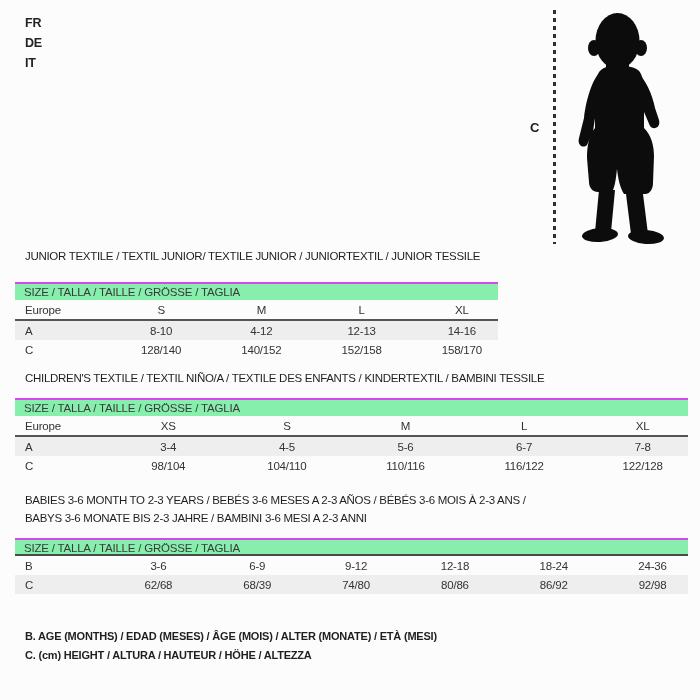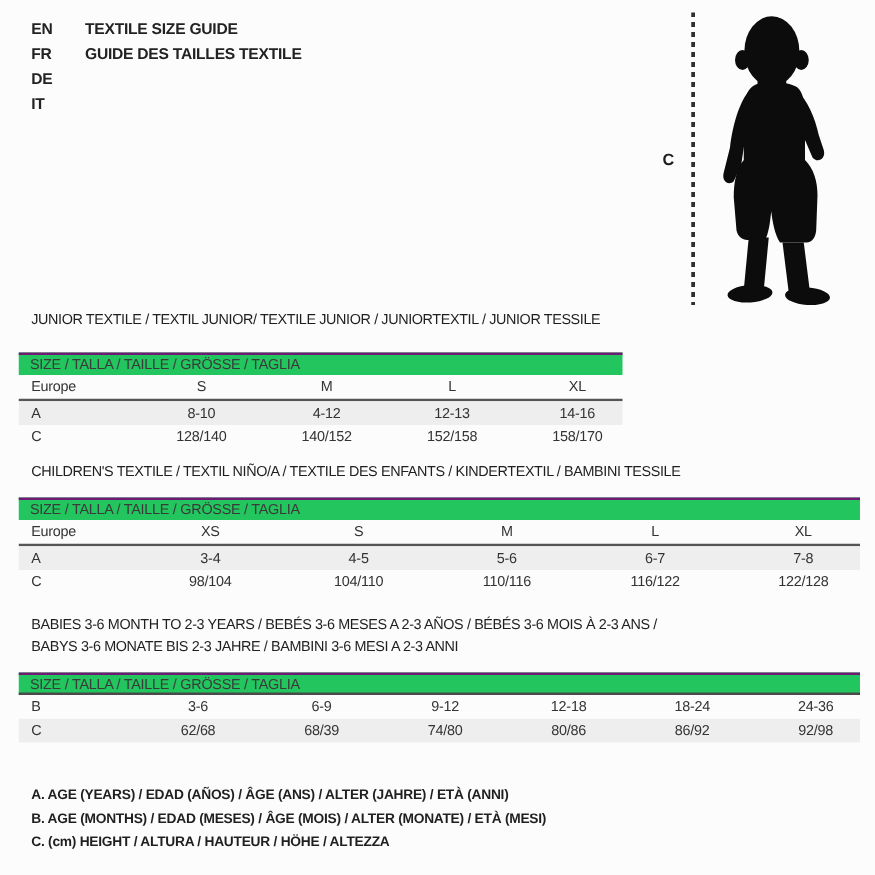--- a/index.html
+++ b/index.html
@@ -26,21 +26,21 @@
   .silhouette { position:absolute; left:560px; top:6px; }
 
   
   .section-title { position:absolute; left:25px; font-weight:normal; font-size:11.5px;
     color:#1f1f1f; letter-spacing:-0.3px; white-space:nowrap; }
 
   
   .size-table { position:absolute; left:15px; }
   .t-narrow { width:483px; }
   .t-wide   { width:673px; }
-  .bar { background:#22c55e; border-top:2px solid #701a75; height:18px;
+  .bar { background:#86efac; border-top:2px solid #d946ef; height:18px;
          line-height:17px; padding-left:9px; font-size:11.5px;
          letter-spacing:-0.2px; color:#3a3a3a; }
   .bar.under { border-bottom:2px solid #4a4a4a; }
   .row { display:flex; height:19px; align-items:center; font-size:11.5px;
          letter-spacing:-0.2px; color:#333;gap:28px; }
   .row.dark-under { border-bottom:2px solid #555; height:21px; }
   .row.stripe { background:#eeeeee; }
   .lbl { width:82px; padding-left:10px; }
   .t-wide .lbl { width:80px; }
   .val { flex:1; text-align:center; }
@@ -50,26 +50,21 @@
   .note  { height:19px; font-weight:bold; font-size:11px;
            letter-spacing:-0.2px; color:#1f1f1f; white-space:nowrap; }
 </style>
 </head>
 <body>
 
 <div class="page">
 
   <div class="lang-list">
     <div class="lang-row">
-      <span class="lang-code">EN</span>
-      <span class="lang-title">TEXTILE SIZE GUIDE</span>
-    </div>
-    <div class="lang-row">
       <span class="lang-code">FR</span>
-      <span class="lang-title">GUIDE DES TAILLES TEXTILE</span>
     </div>
     <div class="lang-row">
       <span class="lang-code">DE</span>
     </div>
     <div class="lang-row">
       <span class="lang-code">IT</span>
     </div>
   </div>
 
   <div class="measure-line"></div>
@@ -184,18 +179,17 @@
       <span class="val">62/68</span>
       <span class="val">68/39</span>
       <span class="val">74/80</span>
       <span class="val">80/86</span>
       <span class="val">86/92</span>
       <span class="val">92/98</span>
     </div>
   </div>
 
   <div class="notes">
-    <div class="note">A. AGE (YEARS) / EDAD (AÑOS) / ÂGE (ANS) / ALTER (JAHRE) / ETÀ (ANNI)</div>
     <div class="note">B. AGE (MONTHS) / EDAD (MESES) / ÂGE (MOIS) / ALTER (MONATE) / ETÀ (MESI)</div>
     <div class="note">C. (cm) HEIGHT / ALTURA / HAUTEUR / HÖHE / ALTEZZA</div>
   </div>
 
 </div>
 
 </body></html>

